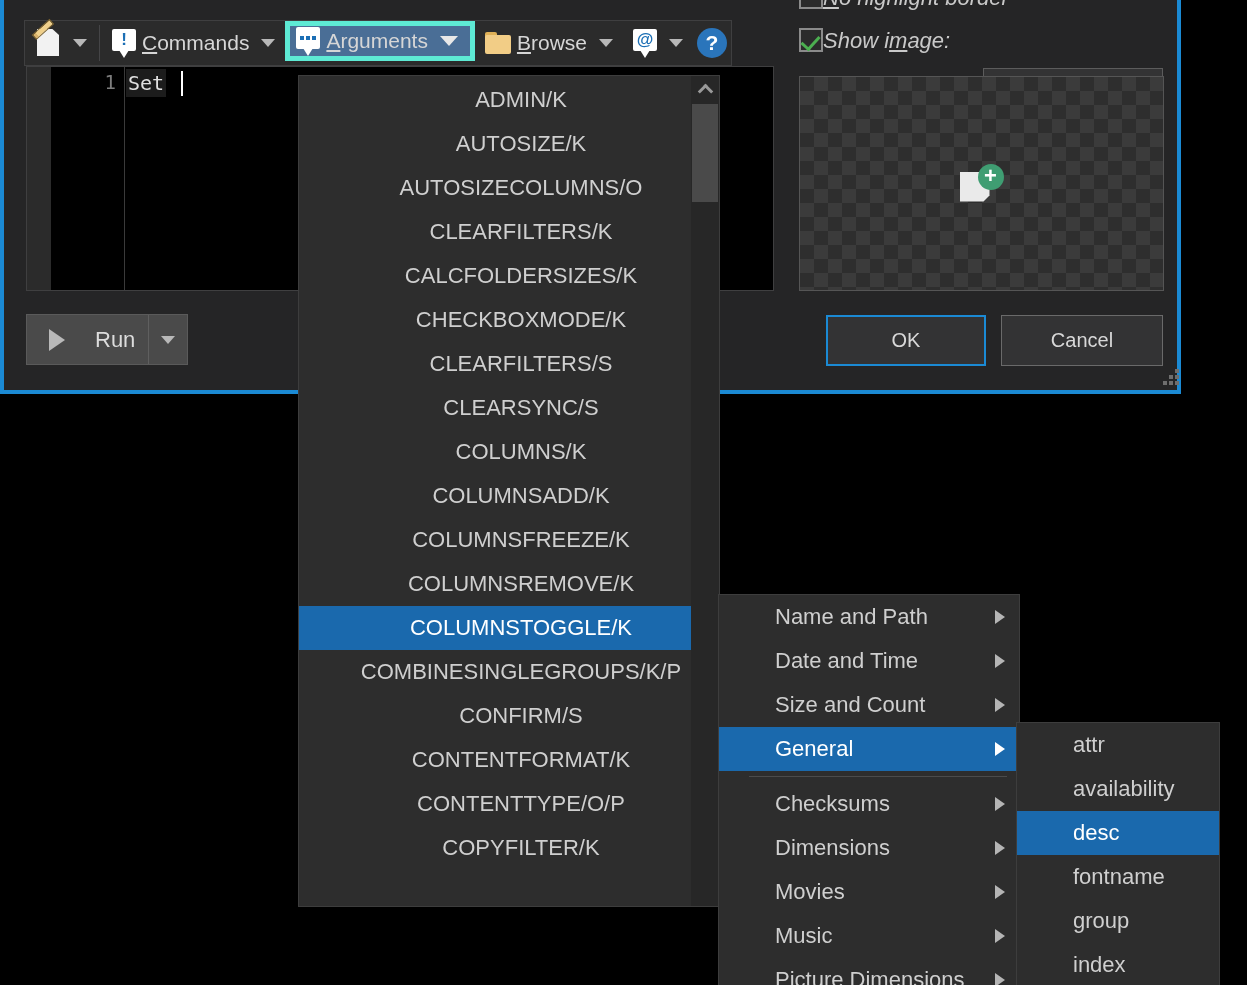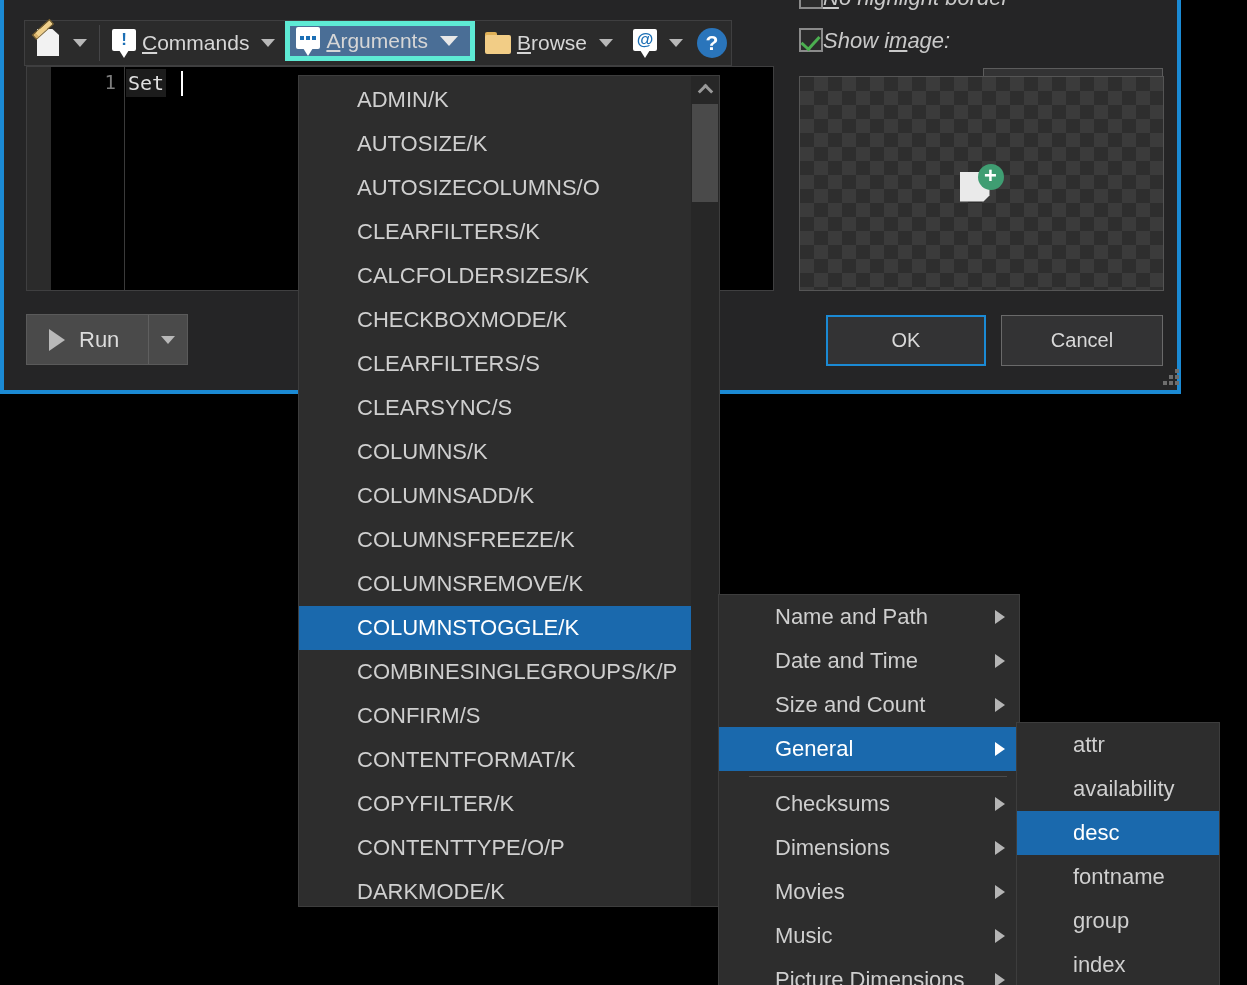--- a/index.html
+++ b/index.html
@@ -114,21 +114,21 @@
   }
   .caretbar {
     position:absolute; left:55px; top:4px; width:2px; height:25px; background:#ffffff;
   }
 
   
   .run-btn {
     position: absolute; left: 22px; top: 320px; width: 162px; height: 51px;
     background: #4a4a4a; border: 1px solid #5a5a5a; display: flex; align-items: center;
   }
-  .run-main { flex: 1; display: flex; align-items: center; gap: 14px; padding-left: 22px; }
+  .run-main { flex: 1; display: flex; align-items: center; gap: 30px; padding-left: 22px; }
   .play-tri {
     width: 0; height: 0;
     border-top: 11px solid transparent; border-bottom: 11px solid transparent;
     border-left: 16px solid #b9b9b9;
   }
   .run-main .lbl { color: #dcdcdc; font-size: 22px; }
   .run-split { width: 1px; height: 49px; background: #5f5f5f; }
   .run-arrow { width: 38px; display: flex; align-items: center; justify-content: center; }
 
   
@@ -201,21 +201,21 @@
   .menu-item .arrow {
     position: absolute; right: 14px; top: 50%; margin-top: -7px;
     width: 0; height: 0;
     border-top: 7px solid transparent; border-bottom: 7px solid transparent;
     border-left: 10px solid #b5b5b5;
   }
   .menu-item.sel .arrow { border-left-color: #ffffff; }
   .menu-sep { height: 1px; background: #4b4b4b; margin: 5px 12px 5px 30px; }
 
   #menu1 { left: 298px; top: 75px; width: 422px; height: 832px; padding-top: 2px; overflow: hidden; }
-  #menu1 .menu-item { padding-left: 58px; }
+  #menu1 .menu-item { padding-left: 58px; justify-content: center; }
   .scroll {
     position: absolute; right: 0; top: 0; width: 28px; height: 100%;
     background: #272727;
   }
   .scroll .up-arrow {
     position: absolute; left: 0; top: 0; width: 28px; height: 26px;
     display: flex; align-items: center; justify-content: center;
   }
   .scroll .up-arrow i {
     width: 11px; height: 11px; border-left: 3px solid #9a9a9a; border-top: 3px solid #9a9a9a;
@@ -419,28 +419,24 @@
           <span>COMBINESINGLEGROUPS/K/P</span>
         </div>
         <div class="menu-item">
           <span>CONFIRM/S</span>
         </div>
         <div class="menu-item">
           <span>CONTENTFORMAT/K</span>
           <span class="arrow"></span>
         </div>
         <div class="menu-item">
+          <span>CONTENTTYPE/O/P</span>
+        </div>
+        <div class="menu-item">
           <span>COPYFILTER/K</span>
-          <span class="arrow"></span>
-        </div>
-        <div class="menu-item">
-          <span>CONTENTTYPE/O/P</span>
-        </div>
-        <div class="menu-item">
-          <span>DARKMODE/K</span>
           <span class="arrow"></span>
         </div>
       </div>
     <div class="scroll">
       <div class="up-arrow">
           <i></i>
         </div>
       <div class="thumb"></div>
     </div>
   </div>

